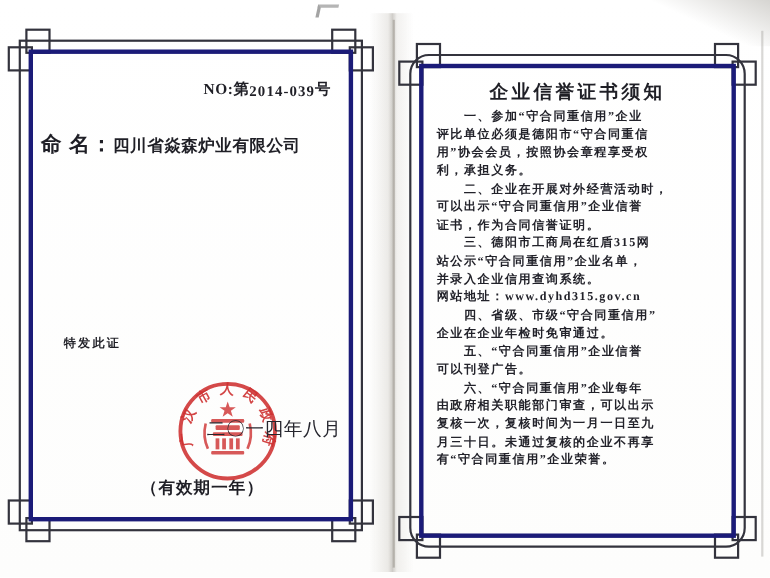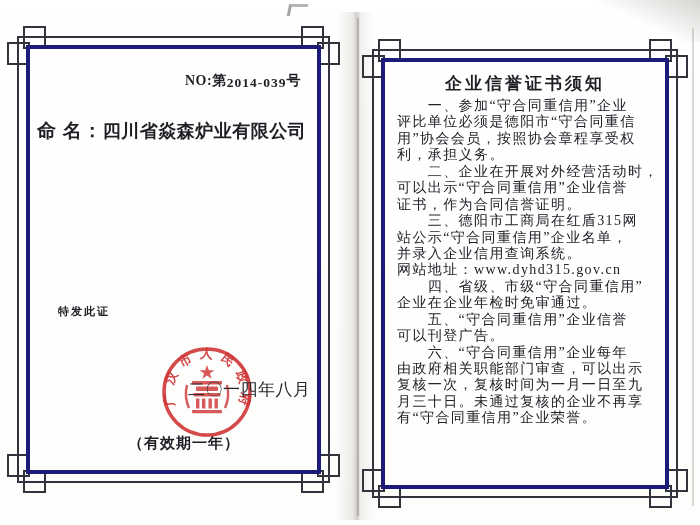--- a/index.html
+++ b/index.html
@@ -36,21 +36,21 @@
   .scan-mark {
     position: absolute; left: 288px; top: 4px; width: 16px; height: 9px;
     border-left: 3px solid rgba(90,90,90,0.55);
     border-top: 3px solid rgba(90,90,90,0.45);
     transform: skewX(-12deg);
   }
 
   
   .page { position: absolute; border: 2px solid #33333d; }
   .page-left  { left: 17px;  top: 36px; width: 309px; height: 443px; }
-  .page-right { left: 372px; top: 49px; width: 302px; height: 445px; }
+  .page-right { left: 372px; top: 49px; width: 302px; height: 445px; border-radius: 18px; }
   .inner-frame { position: absolute; inset: 7px; border: 4px solid #1b1b78; }
   .csq {
     position: absolute; width: 19px; height: 19px;
     border: 2px solid #33333d; background: transparent;
   }
   .csq.tl-h { left: 4px;  top: -12px; }    .csq.tl-v { left: -12px;  top: 4px; }
   .csq.tr-h { right: 4px; top: -12px; }    .csq.tr-v { right: -12px; top: 4px; }
   .csq.bl-h { left: 4px;  bottom: -12px; } .csq.bl-v { left: -12px;  bottom: 4px; }
   .csq.br-h { right: 4px; bottom: -12px; } .csq.br-v { right: -12px; bottom: 4px; }
 
@@ -58,21 +58,21 @@
   .serial {
     position: absolute; left: 166px; top: 34px;
     font-size: 14px; font-weight: bold; letter-spacing: 0.5px; white-space: nowrap;
   }
   .serial .num { position: relative; top: 2px; font-size: 13.5px; letter-spacing: 1px; }
   .name-row {
     position: absolute; left: 18px; top: 80px;
     display: flex; align-items: baseline; white-space: nowrap;
   }
   .name-label { font-size: 19px; font-weight: bold; letter-spacing: 1px; }
-  .company    { font-size: 18px; font-weight: bold; letter-spacing: 0.5px; }
+  .company    { font-size: 15px; font-weight: bold; letter-spacing: 0.5px; }
   .award-line {
     position: absolute; left: 17px; top: 153px;
     font-size: 16px; font-weight: bold; letter-spacing: 0.5px; white-space: nowrap;
   }
   .issue-line {
     position: absolute; left: 39px; top: 266px;
     font-size: 11px; font-weight: bold; letter-spacing: 2px;
   }
   .seal-wrap { position: absolute; left: 132px; top: 298px; width: 112px; height: 112px; z-index: 1; }
   .seal-wrap svg { filter: blur(0.3px); }
@@ -88,21 +88,21 @@
   }
 
   
   .notice-title {
     position: absolute; left: 0; top: 21px; width: 100%;
     text-align: center; font-size: 17px; font-weight: bold; letter-spacing: 3px;
   }
   .notice-body { position: absolute; left: 23px; top: 47px; width: 274px; }
   .notice-body .bl {
     height: 16.45px; line-height: 16.45px;
-    font-size: 14px; font-weight: normal; letter-spacing: 1.4px;
+    font-size: 11px; font-weight: bold; letter-spacing: 1.4px;
     white-space: nowrap; color: #22222a;
   }
 </style>
 </head>
 <body>
 
 <div class="stage">
 
   <div class="corner-shade"></div>
   <div class="crease"></div>

